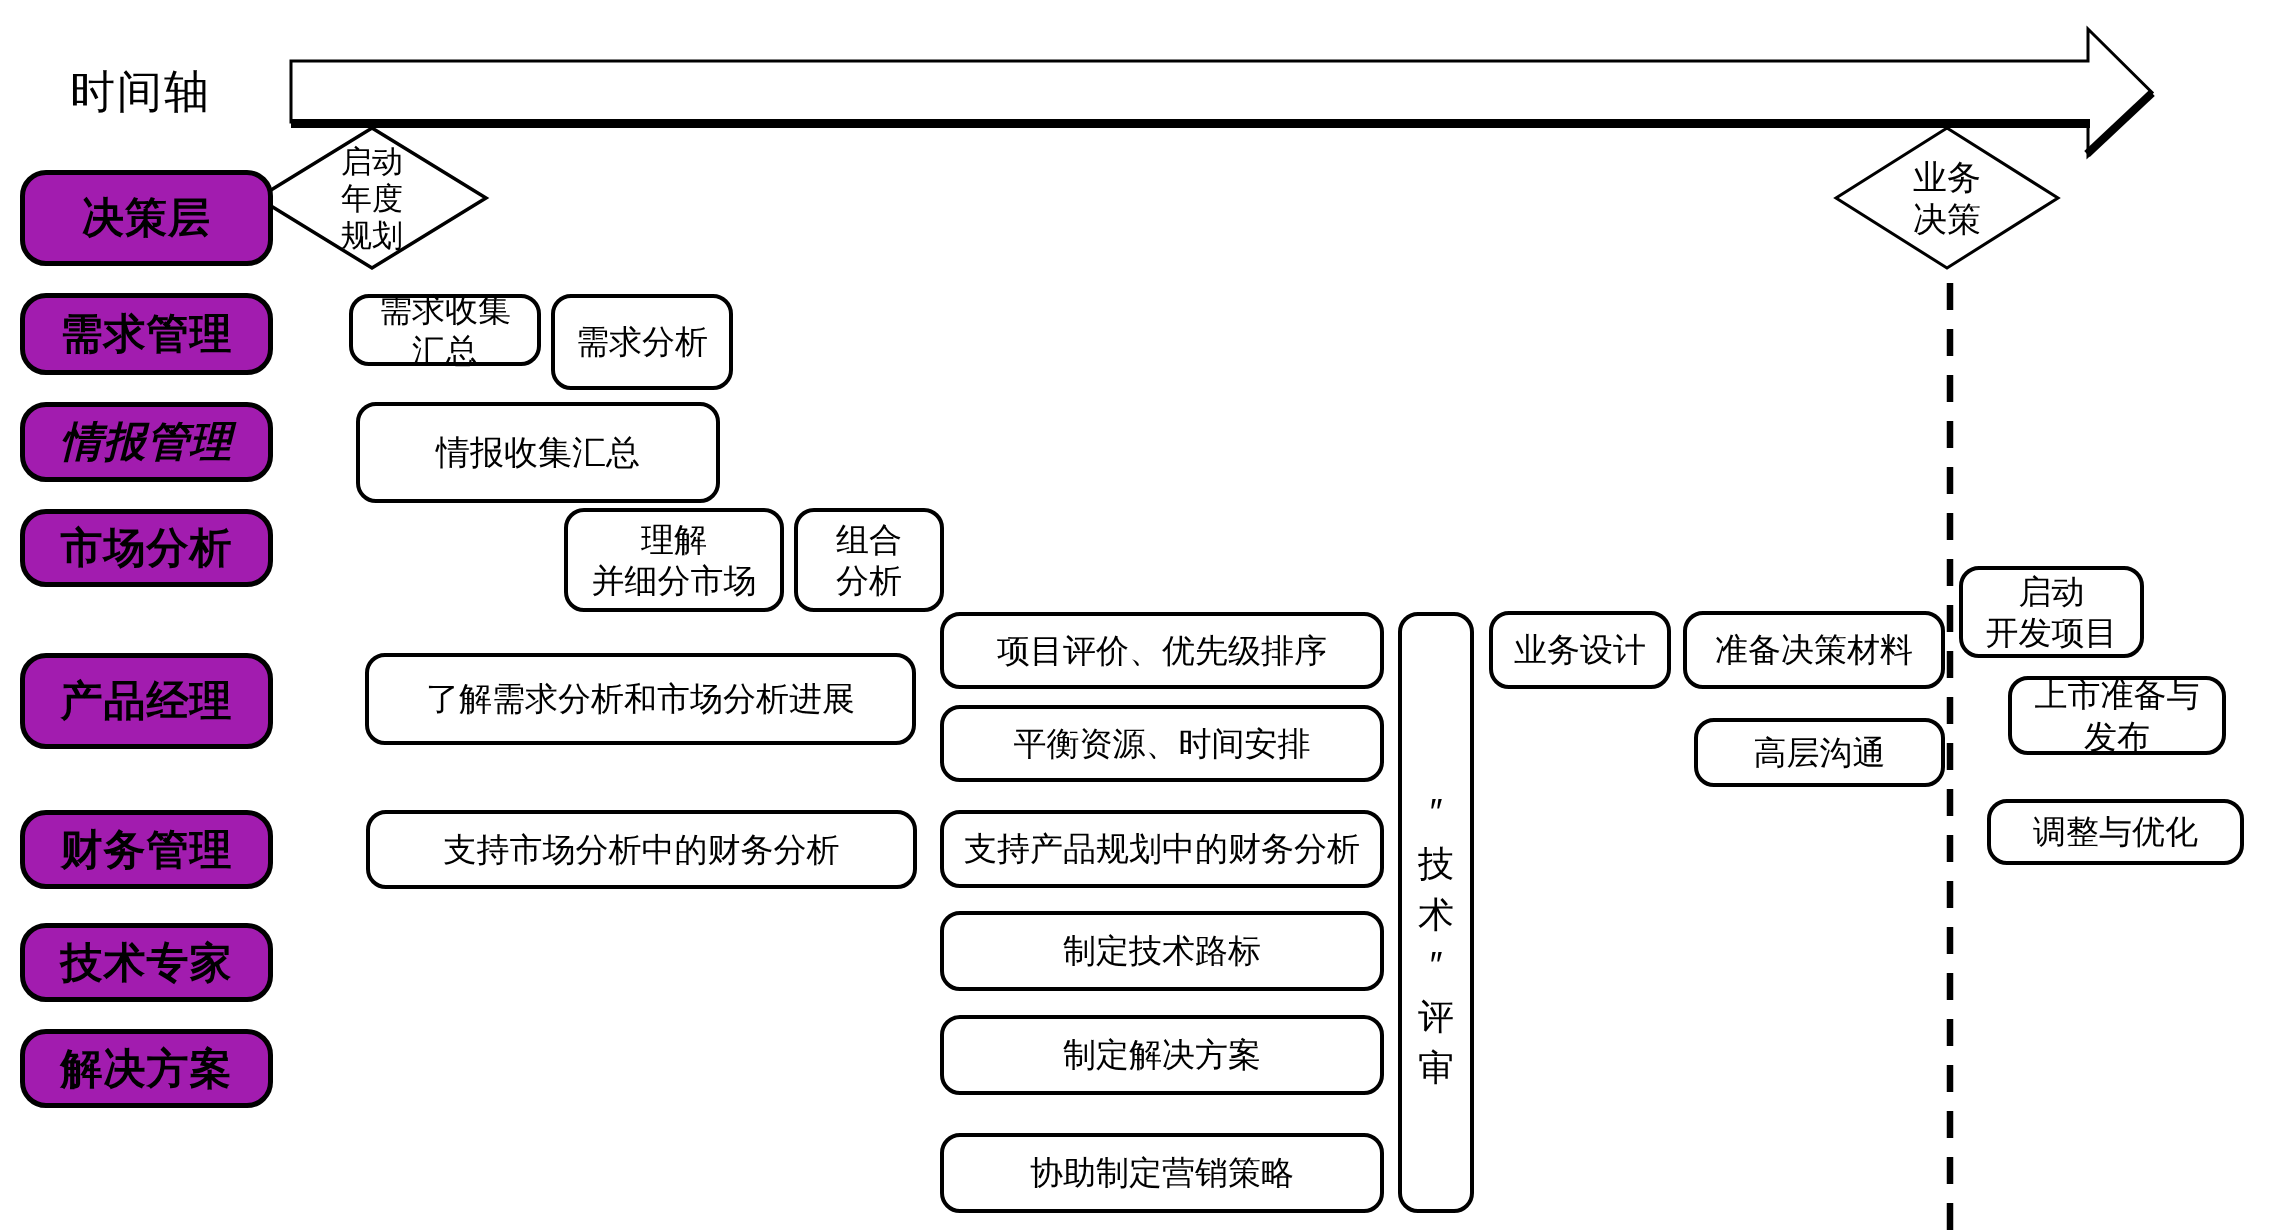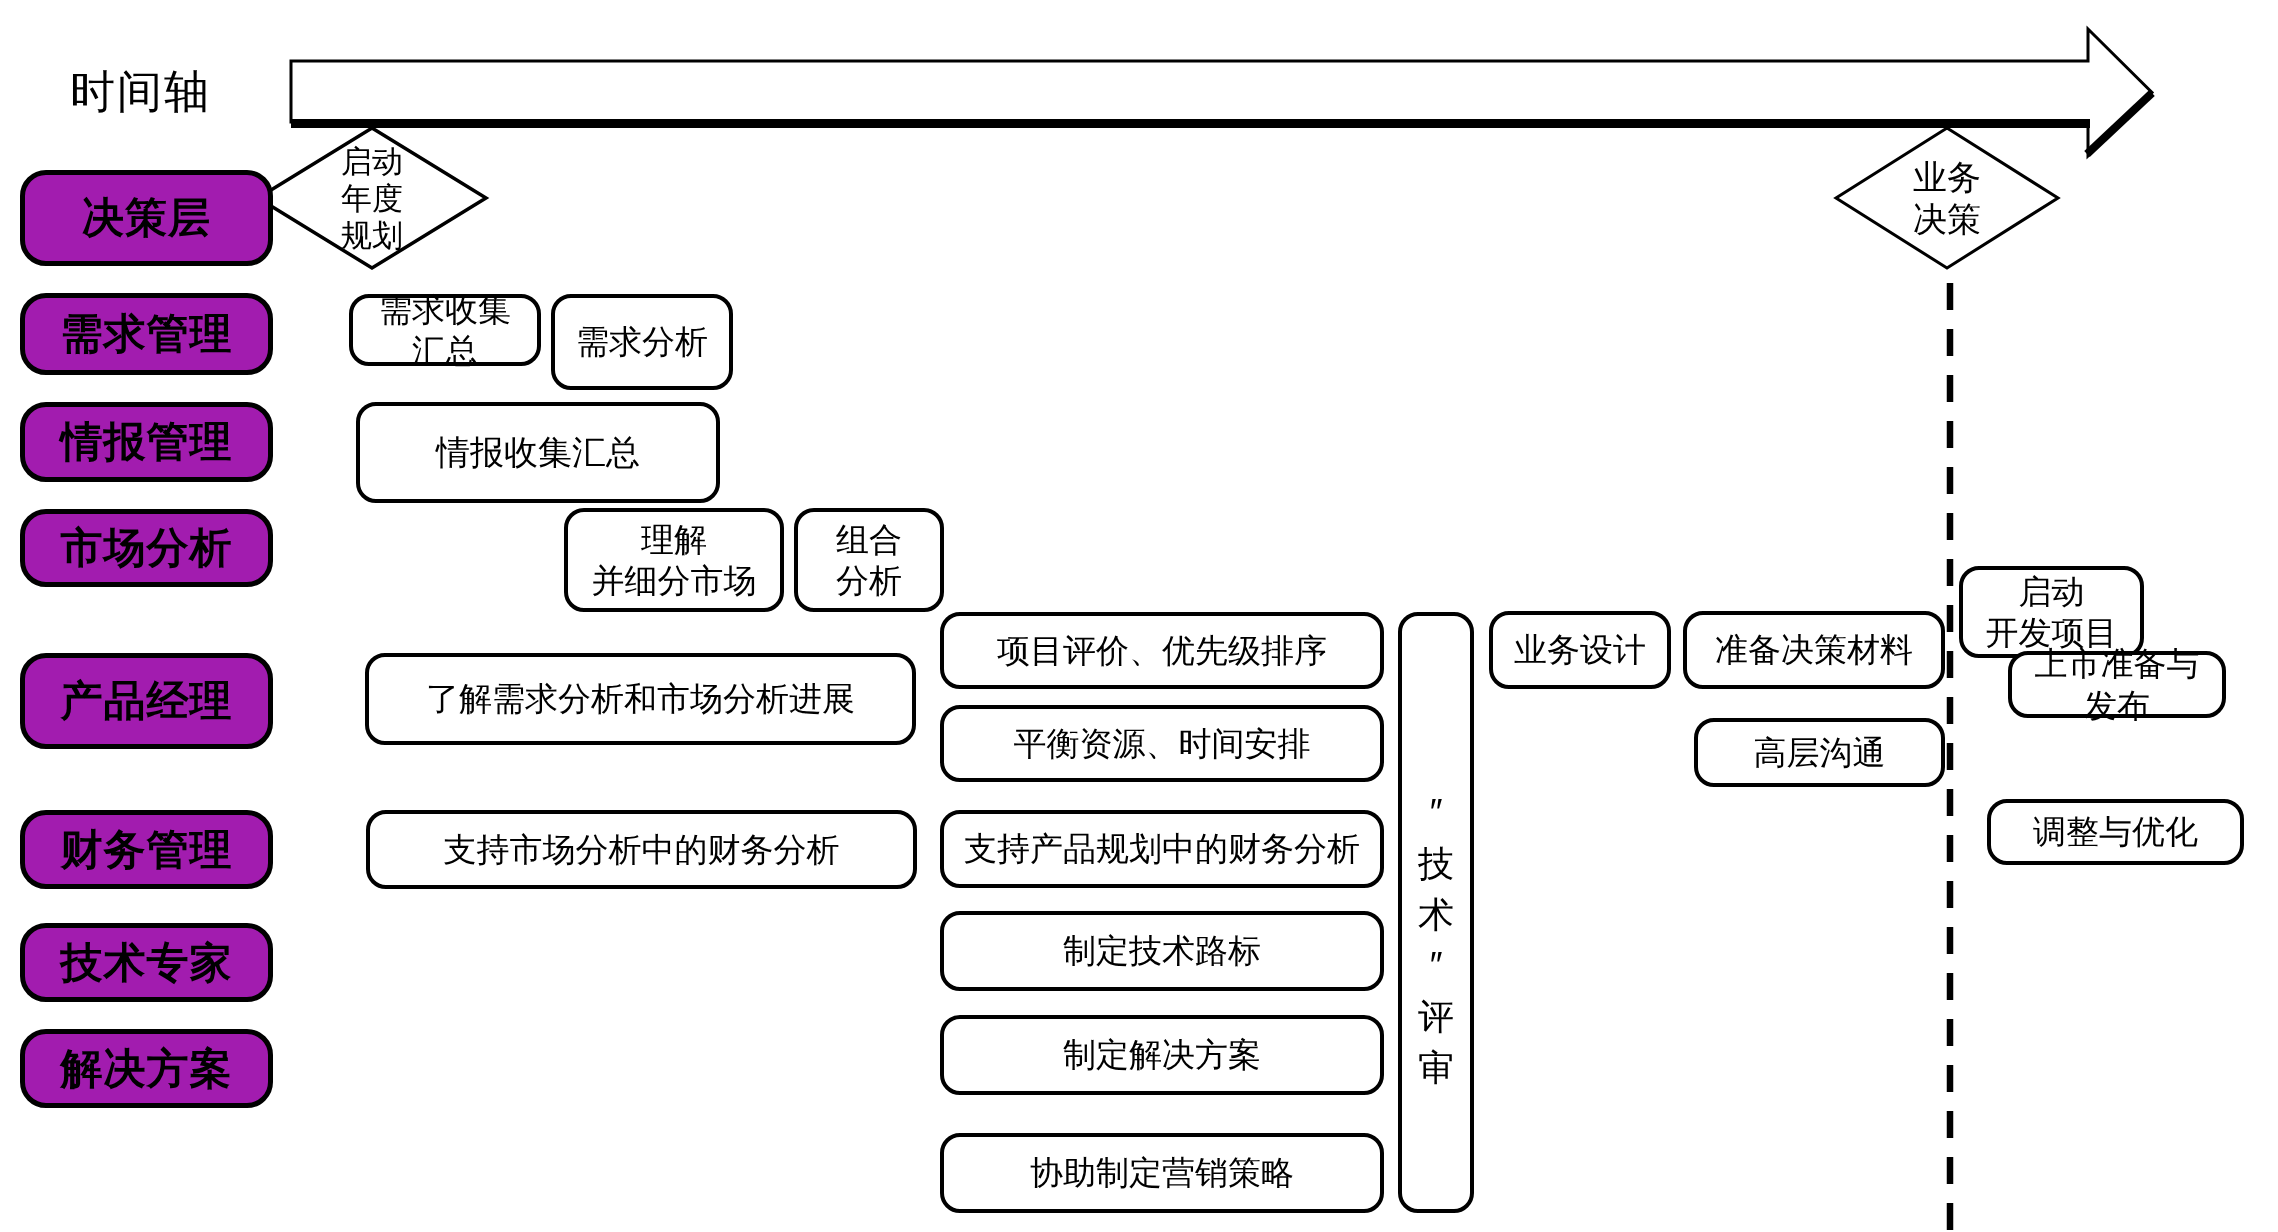--- a/index.html
+++ b/index.html
@@ -88,21 +88,21 @@
   <div class="timeline-label" style="left:70px; top:62px;">时间轴</div>
 
   <div class="diamond-text" style="left:272px; top:128px; width:200px; height:140px;">启动
 年度
 规划</div>
   <div class="diamond-text d2" style="left:1847px; top:128px; width:200px; height:140px;">业务
 决策</div>
 
   <div class="lane" style="top:170px;  height:96px;">决策层</div>
   <div class="lane" style="top:293px;  height:82px;">需求管理</div>
-  <div class="lane" style="top:402px;  height:80px;">情报管理</div>
+  <div class="lane" style="top:402px;  height:80px;font-style:italic;">情报管理</div>
   <div class="lane" style="top:509px;  height:78px;">市场分析</div>
   <div class="lane" style="top:653px;  height:96px;">产品经理</div>
   <div class="lane" style="top:810px;  height:79px;">财务管理</div>
   <div class="lane" style="top:923px;  height:79px;">技术专家</div>
   <div class="lane" style="top:1029px; height:79px;">解决方案</div>
 
   <div class="task" style="left:349px;  top:294px;  width:192px; height:72px;">需求收集
 汇总</div>
   <div class="task" style="left:551px;  top:294px;  width:182px; height:96px;">需求分析</div>
   <div class="task" style="left:356px;  top:402px;  width:364px; height:101px; font-size:34px;">情报收集汇总</div>
@@ -124,17 +124,17 @@
 术
 ″
 评
 审</div>
 
   <div class="task" style="left:1489px; top:611px; width:182px; height:78px;">业务设计</div>
   <div class="task" style="left:1683px; top:611px; width:262px; height:78px;">准备决策材料</div>
   <div class="task" style="left:1694px; top:718px; width:251px; height:69px;">高层沟通</div>
   <div class="task" style="left:1959px; top:566px; width:185px; height:92px;">启动
 开发项目</div>
-  <div class="task" style="left:2008px; top:651px; width:218px; height:67px;">上市准备与
+  <div class="task" style="left:2008px; top:676px; width:218px; height:79px;">上市准备与
 发布</div>
   <div class="task" style="left:1987px; top:799px; width:257px; height:66px;">调整与优化</div>
 
 </div>
 
 </body></html>

